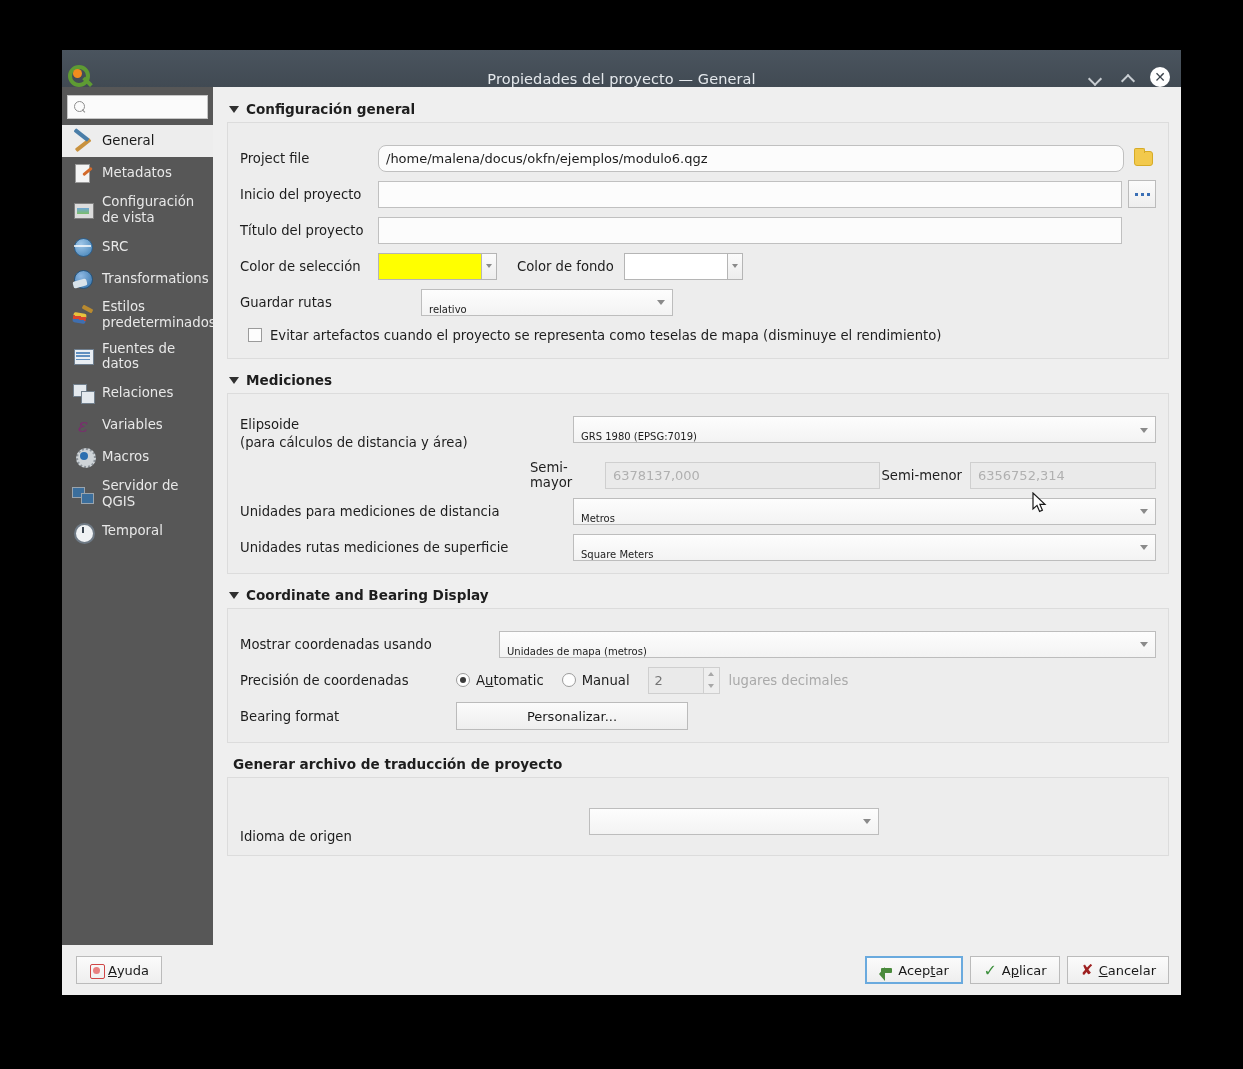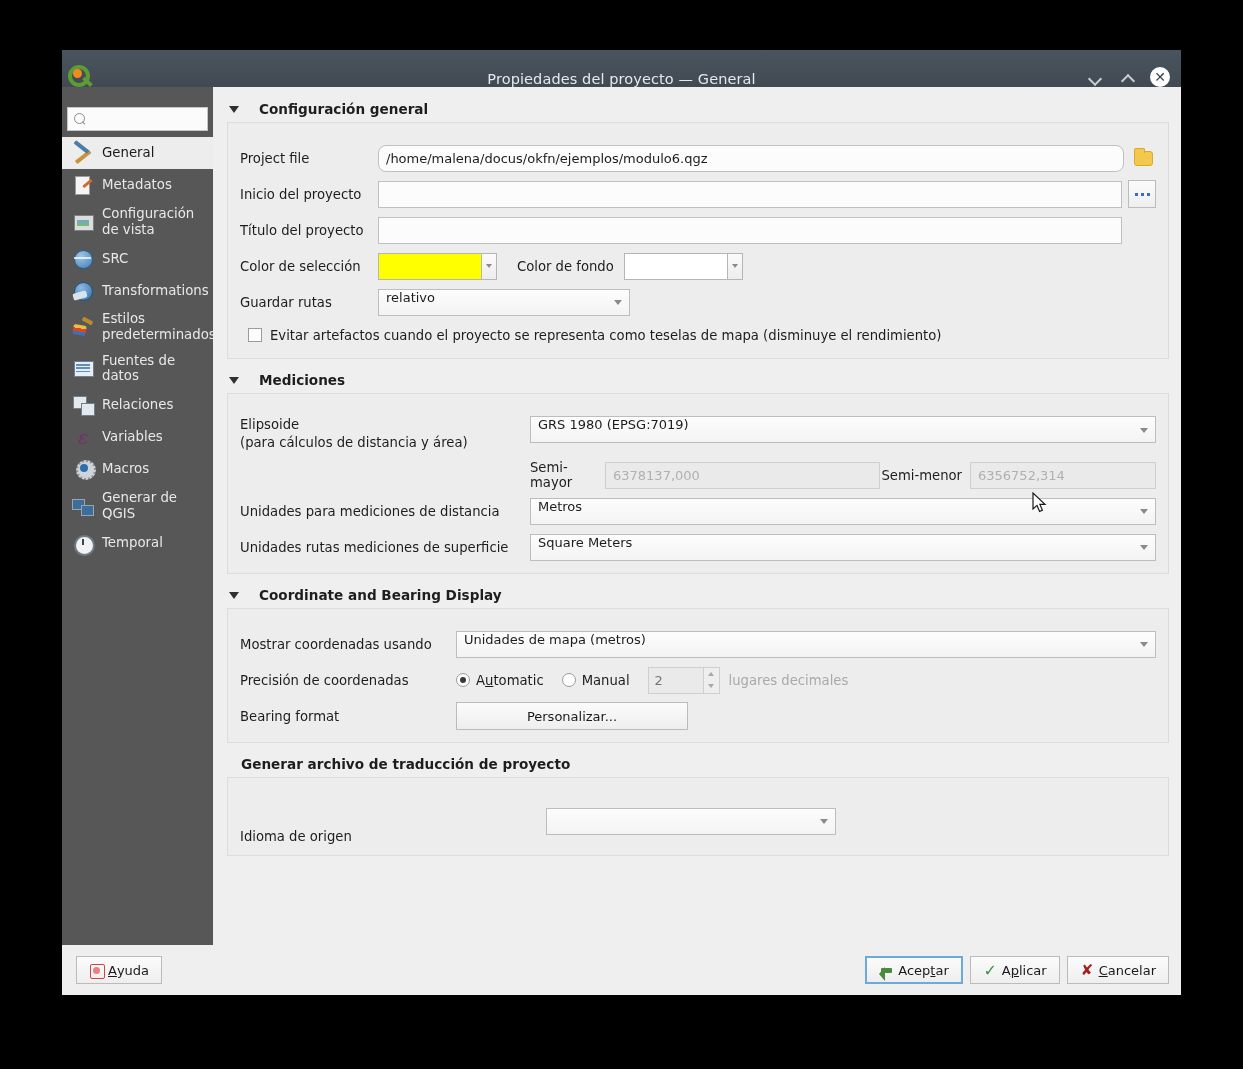--- a/index.html
+++ b/index.html
@@ -62,21 +62,21 @@
     width: 20px; height: 20px; border-radius: 50%; background: #ffffff;
     display: flex; align-items: center; justify-content: center;
     font-size: 14px; color: #3c444c; font-weight: 600; line-height: 1;
   }
   
   #body { flex: 1; display: flex; min-height: 0; }
   
   #sidebar {
     width: 151px; flex: 0 0 151px;
     background: #575757;
-    padding-top: 20px;
+    padding-top: 8px;
     overflow: hidden;
   }
   #search-wrap { padding: 0 5px 6px 5px; }
   #search-box {
     height: 24px; background: #fbfbfb; border: 1px solid #c6c6c6;
     display: flex; align-items: center; padding: 0 6px; gap: 5px;
   }
   .mag { width: 12px; height: 12px; position: relative; flex: 0 0 12px; }
   .mag::before {
     content: ""; position: absolute; left: 0; top: 0; width: 9px; height: 9px;
@@ -191,25 +191,25 @@
   .ic-clock::after {
     content: ""; position: absolute; left: 10px; top: 7px; width: 1.6px; height: 6px;
     background: #3c4650;
   }
   
   #content {
     flex: 1; background: #efefef; display: flex; flex-direction: column;
     padding: 10px 12px 0 14px; min-width: 0; position: relative;
   }
   .group-title {
-    display: flex; align-items: center; gap: 20px;
+    display: flex; align-items: center; gap: 7px;
     font-size: 13.6px; font-weight: bold; color: #1e1e1e;
     margin: 4px 0 5px 2px;
   }
-  .group-title.plain { margin-left: 14px; }
+  .group-title.plain { margin-left: 6px; }
   .tri {
     width: 0; height: 0; border-left: 5.5px solid transparent;
     border-right: 5.5px solid transparent; border-top: 7px solid #303030;
   }
   .panel {
     background: #ededed; border: 1px solid #dcdcdc;
     padding: 20px 12px 11px 12px; margin-bottom: 9px;
   }
   .row { display: flex; align-items: center; min-height: 30px; margin-bottom: 6px; }
   .row:last-child { margin-bottom: 0; }
@@ -220,22 +220,22 @@
   .lbl.w305 { width: 306px; margin-top: 31px; }
   input.ctl, .ctl {
     font-family: inherit; font-size: 13px; color: #1c1c1c;
     background: #fcfcfc; border: 1px solid #c0c0c0;
     height: 27px; padding: 0 7px; outline: none;
   }
   input.ctl::placeholder { color: #b0b0b0; }
   input.ctl[disabled] { background: #eaeaea; color: #a9a9a9; border-color: #cfcfcf; }
   .combo {
     position: relative; height: 27px; background: linear-gradient(to bottom,#fdfdfd,#f3f3f3);
-    border: 1px solid #bdbdbd; display: flex; align-items: flex-start;
-    padding: 0 22px 0 7px; font-size: 13px; color: #1c1c1c;
+    border: 1px solid #bdbdbd; display: flex; align-items: flex-end;
+    padding: 0 22px 0 7px; font-size: 10px; color: #1c1c1c; margin-left: 43px;
   }
   .combo .arrow {
     position: absolute; right: 7px; top: 50%; margin-top: -2px;
     width: 0; height: 0; border-left: 4.5px solid transparent;
     border-right: 4.5px solid transparent; border-top: 5px solid #8a8a8a;
   }
   .btn {
     height: 28px; background: linear-gradient(to bottom,#fbfbfb,#eeeeee);
     border: 1px solid #bbbbbb; font-size: 13px; color: #1a1a1a;
     display: inline-flex; align-items: center; justify-content: center;
@@ -407,21 +407,21 @@
       <div class="side-item">
         <span class="sicon ic-var">ε</span>
         <span class="label">Variables</span>
       </div>
       <div class="side-item">
         <span class="sicon ic-gear"></span>
         <span class="label">Macros</span>
       </div>
       <div class="side-item">
         <span class="sicon ic-server"></span>
-        <span class="label">Generar de QGIS</span>
+        <span class="label">Servidor de QGIS</span>
       </div>
       <div class="side-item">
         <span class="sicon ic-clock"></span>
         <span class="label">Temporal</span>
       </div>
     </div>
 
     <div id="content">
 
       <div class="group-title">

